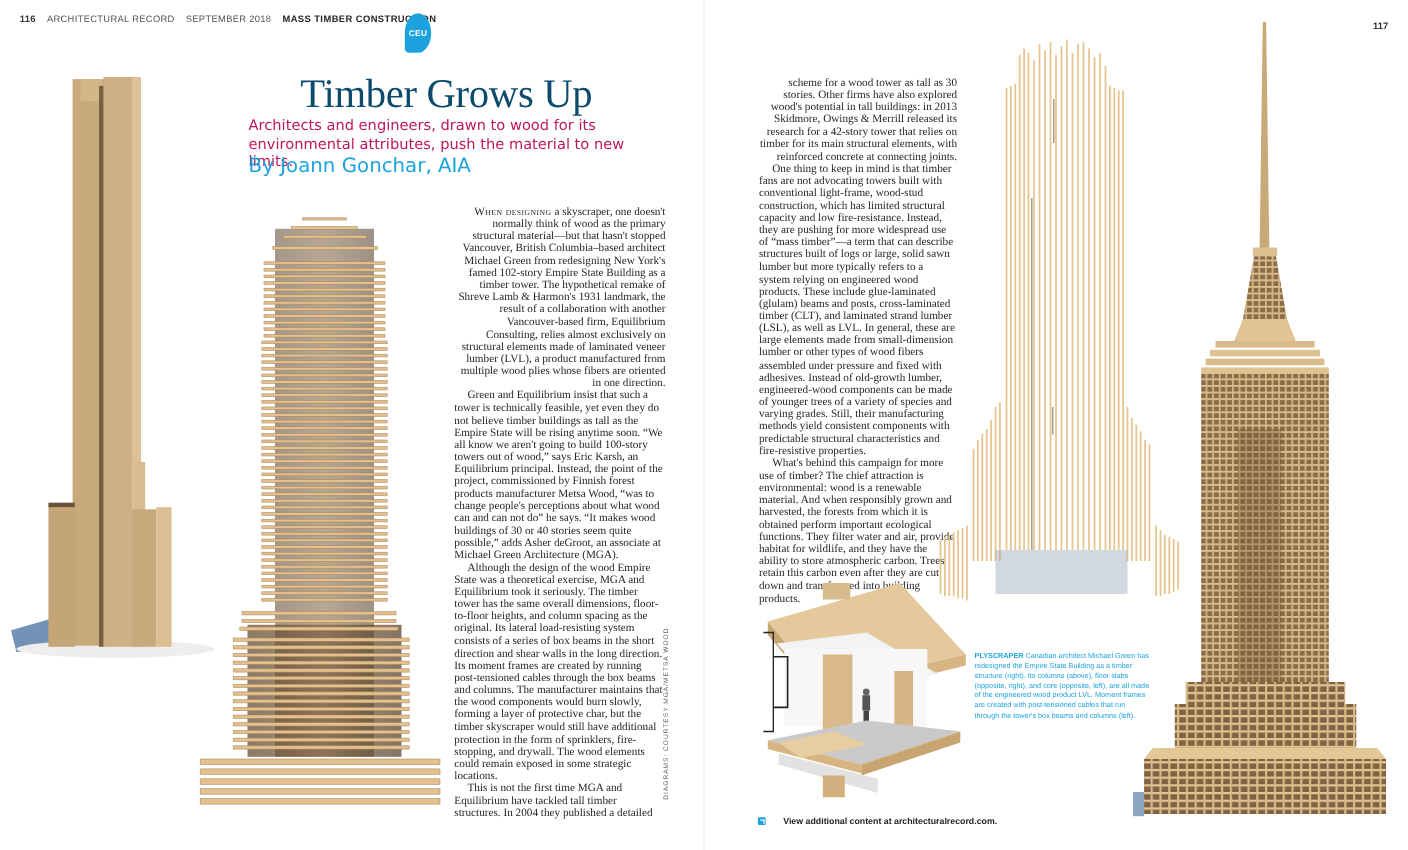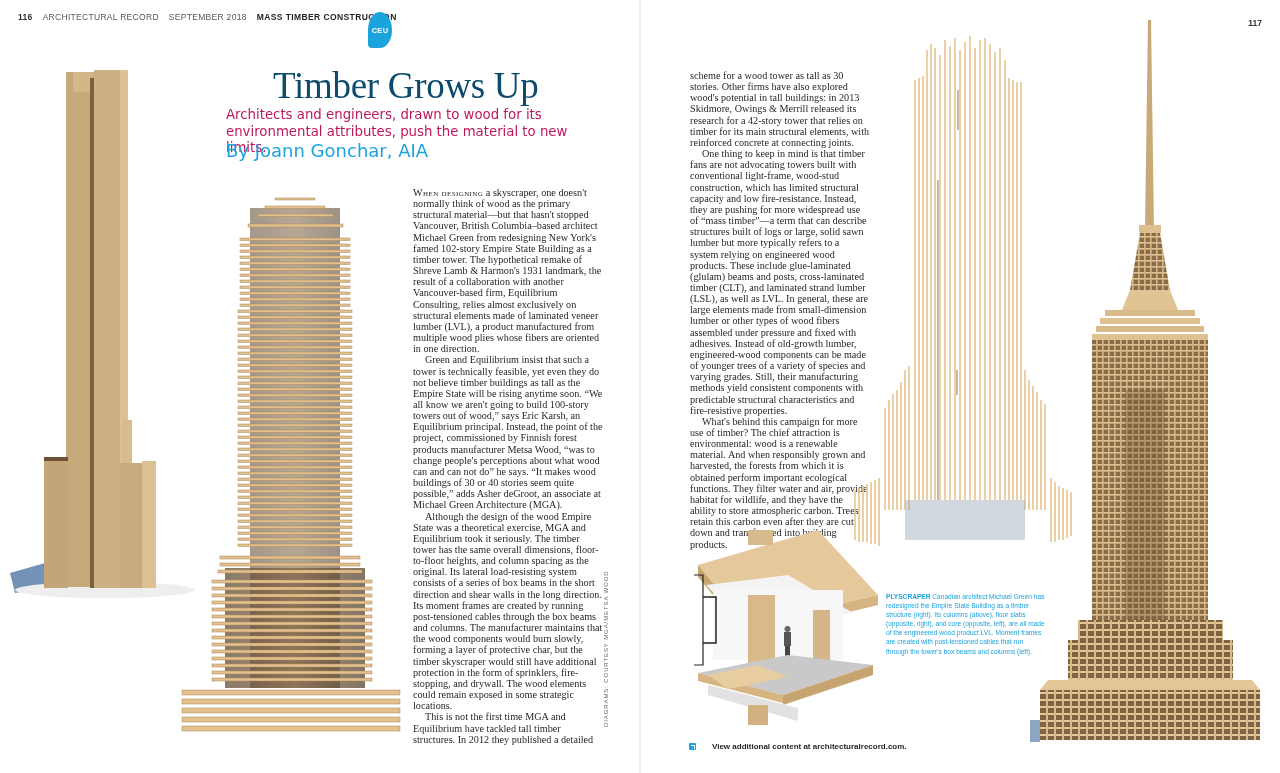--- a/index.html
+++ b/index.html
@@ -19,21 +19,21 @@
   .folio-right { position: absolute; right: 18px; top: 18px; font-size: 8.5px; font-weight: bold; color: #333; }
 
   
   .headline { position: absolute; left: 226px; top: 64px; font-size: 37px; font-weight: normal; color: #0c4a6e; letter-spacing: -0.3px; font-family: Liberation Serif, serif; font-weight: 300; margin-left: 47px; }
   .dek { position: absolute; left: 226px; top: 107px; width: 380px; font-size: 13.3px; line-height: 16.5px; color: #be185d; font-family: "DejaVu Sans", sans-serif; }
   .byline { position: absolute; left: 226px; top: 140px; font-size: 18px; color: #1ca3de; font-family: "DejaVu Sans", sans-serif; }
 
   
   .col { position: absolute; font-family: "Liberation Serif", serif; font-size: 10.2px; line-height: 11.15px; color: #231f20; text-align: left; }
   .col p { text-indent: 12px; }
-  .col p.first { text-indent: 0; }
+  .col p.first { text-indent: 0; text-align: right; }
   .lead-in { font-variant: small-caps; font-weight: normal; letter-spacing: 0.4px; }
   .col1 { left: 413px; top: 187px; width: 192px; }
   .col2 { left: 690px; top: 70px; width: 180px; }
 
   .credit { position: absolute; left: 603px; top: 727px; transform: rotate(-90deg); transform-origin: left top;
             font-size: 6px; letter-spacing: 0.9px; color: #666; white-space: nowrap; }
 
   .caption { position: absolute; left: 886px; top: 592px; width: 160px; font-size: 6.6px; line-height: 9.1px; color: #1ca3de; }
   .caption .cap-lead { font-weight: bold; }
 
@@ -186,21 +186,21 @@
   </div>
 
   <h1 class="headline">Timber Grows Up</h1>
   <p class="dek">Architects and engineers, drawn to wood for its environmental attributes, push the material to new limits.</p>
   <p class="byline">By Joann Gonchar, AIA</p>
 
   <div class="col col1">
     <p class="first"><span class="lead-in">When designing</span><span> a skyscraper, one doesn't normally think of wood as the primary structural material—but that hasn't stopped Vancouver, British Columbia–based architect Michael Green from redesigning New York's famed 102-story Empire State Building as a timber tower. The hypothetical remake of Shreve Lamb &amp; Harmon's 1931 landmark, the result of a collaboration with another Vancouver-based firm, Equilibrium Consulting, relies almost exclusively on structural elements made of laminated veneer lumber (LVL), a product manufactured from multiple wood plies whose fibers are oriented in one direction.</span></p>
     <p>Green and Equilibrium insist that such a tower is technically feasible, yet even they do not believe timber buildings as tall as the Empire State will be rising anytime soon. “We all know we aren't going to build 100-story towers out of wood,” says Eric Karsh, an Equilibrium principal. Instead, the point of the project, commissioned by Finnish forest products manufacturer Metsa Wood, “was to change people's perceptions about what wood can and can not do” he says. “It makes wood buildings of 30 or 40 stories seem quite possible,” adds Asher deGroot, an associate at Michael Green Architecture (MGA).</p>
     <p>Although the design of the wood Empire State was a theoretical exercise, MGA and Equilibrium took it seriously. The timber tower has the same overall dimensions, floor-to-floor heights, and column spacing as the original. Its lateral load-resisting system consists of a series of box beams in the short direction and shear walls in the long direction. Its moment frames are created by running post-tensioned cables through the box beams and columns. The manufacturer maintains that the wood components would burn slowly, forming a layer of protective char, but the timber skyscraper would still have additional protection in the form of sprinklers, fire-stopping, and drywall. The wood elements could remain exposed in some strategic locations.</p>
-    <p>This is not the first time MGA and Equilibrium have tackled tall timber structures. In  2012 they published a detailed</p>
+    <p>This is not the first time MGA and Equilibrium have tackled tall timber structures. In  2004 they published a detailed</p>
   </div>
 
   <div class="credit">DIAGRAMS: COURTESY MGA/METSA WOOD</div>
 
   <div class="col col2">
     <p class="first">scheme for a wood tower as tall as 30 stories. Other firms have also explored wood's potential in tall buildings: in 2013 Skidmore, Owings &amp; Merrill released its research for a 42-story tower that relies on timber for its main structural elements, with reinforced concrete at connecting joints.</p>
     <p>One thing to keep in mind is that timber fans are not advocating towers built with conventional light-frame, wood-stud construction, which has limited structural capacity and low fire-resistance. Instead, they are pushing for more widespread use of “mass timber”—a term that can describe structures built of logs or large, solid sawn lumber but more typically refers to a system relying on engineered wood products. These include glue-laminated (glulam) beams and posts, cross-laminated timber (CLT), and laminated strand lumber (LSL), as well as LVL. In general, these are large elements made from small-dimension lumber or other types of wood fibers assembled under pressure and fixed with adhesives. Instead of old-growth lumber, engineered-wood components can be made of younger trees of a variety of species and varying grades. Still, their manufacturing methods yield consistent components with predictable structural characteristics and fire-resistive properties.</p>
     <p>What's behind this campaign for more use of timber? The chief attraction is environmental: wood is a renewable material. And when responsibly grown and harvested, the forests from which it is obtained perform important ecological functions. They filter water and air, provide habitat for wildlife, and they have the ability to store atmospheric carbon. Trees retain this carbon even after they are cut down and transformed into building products.</p>
   </div>
 

